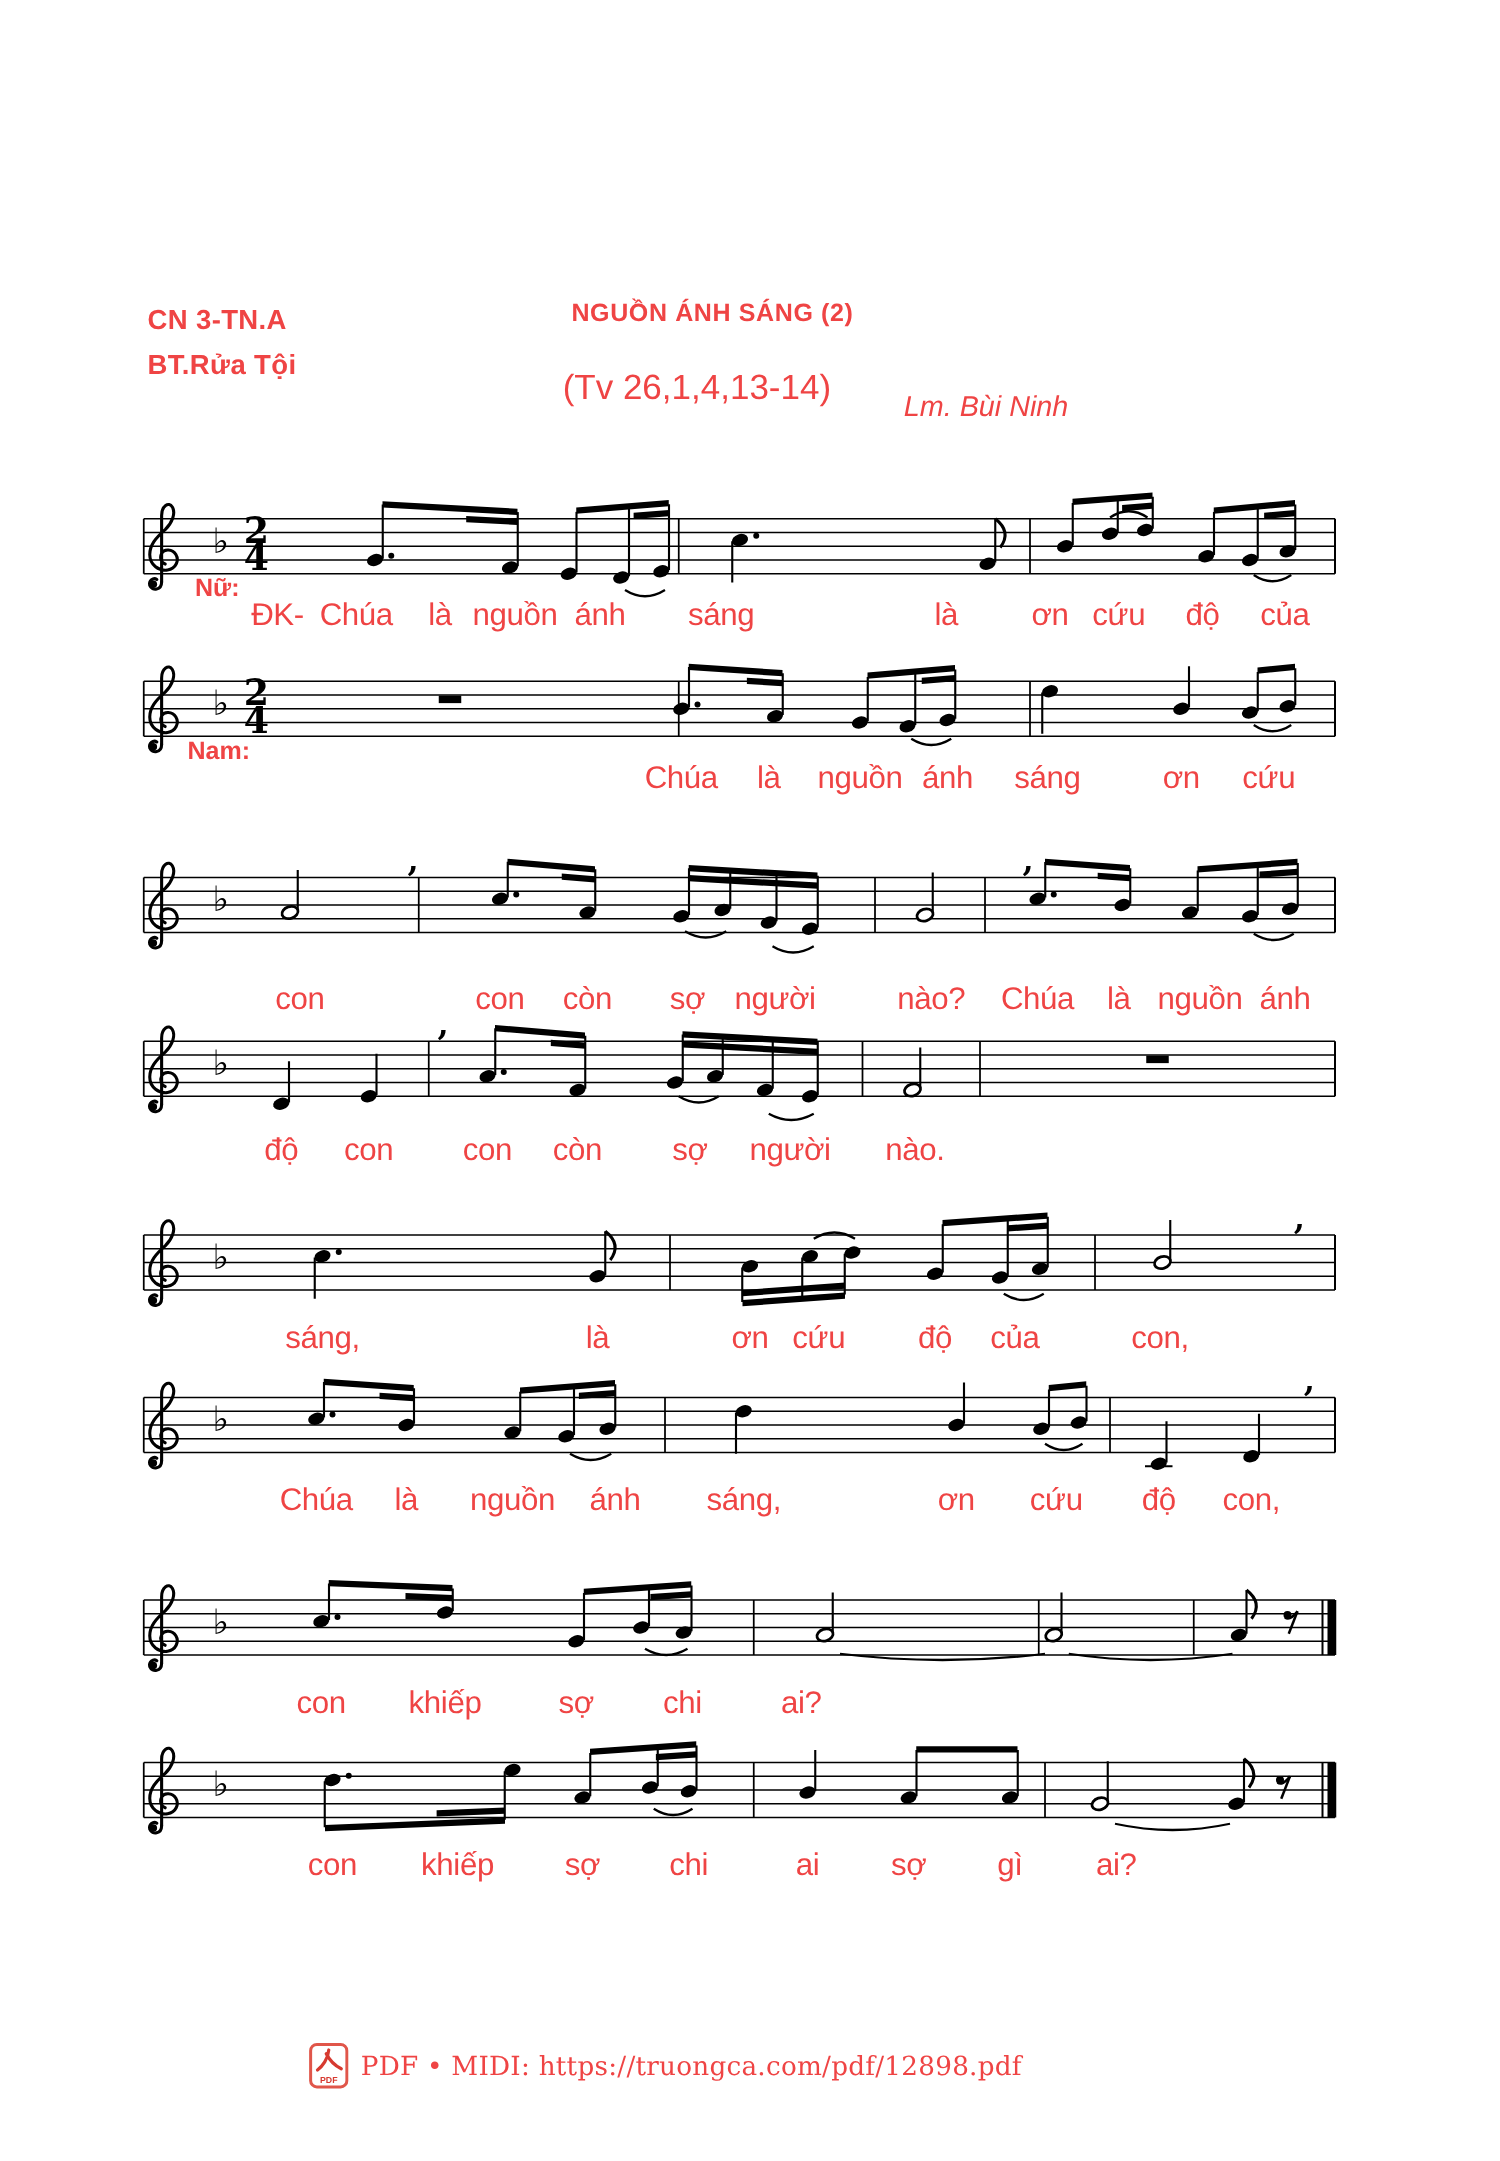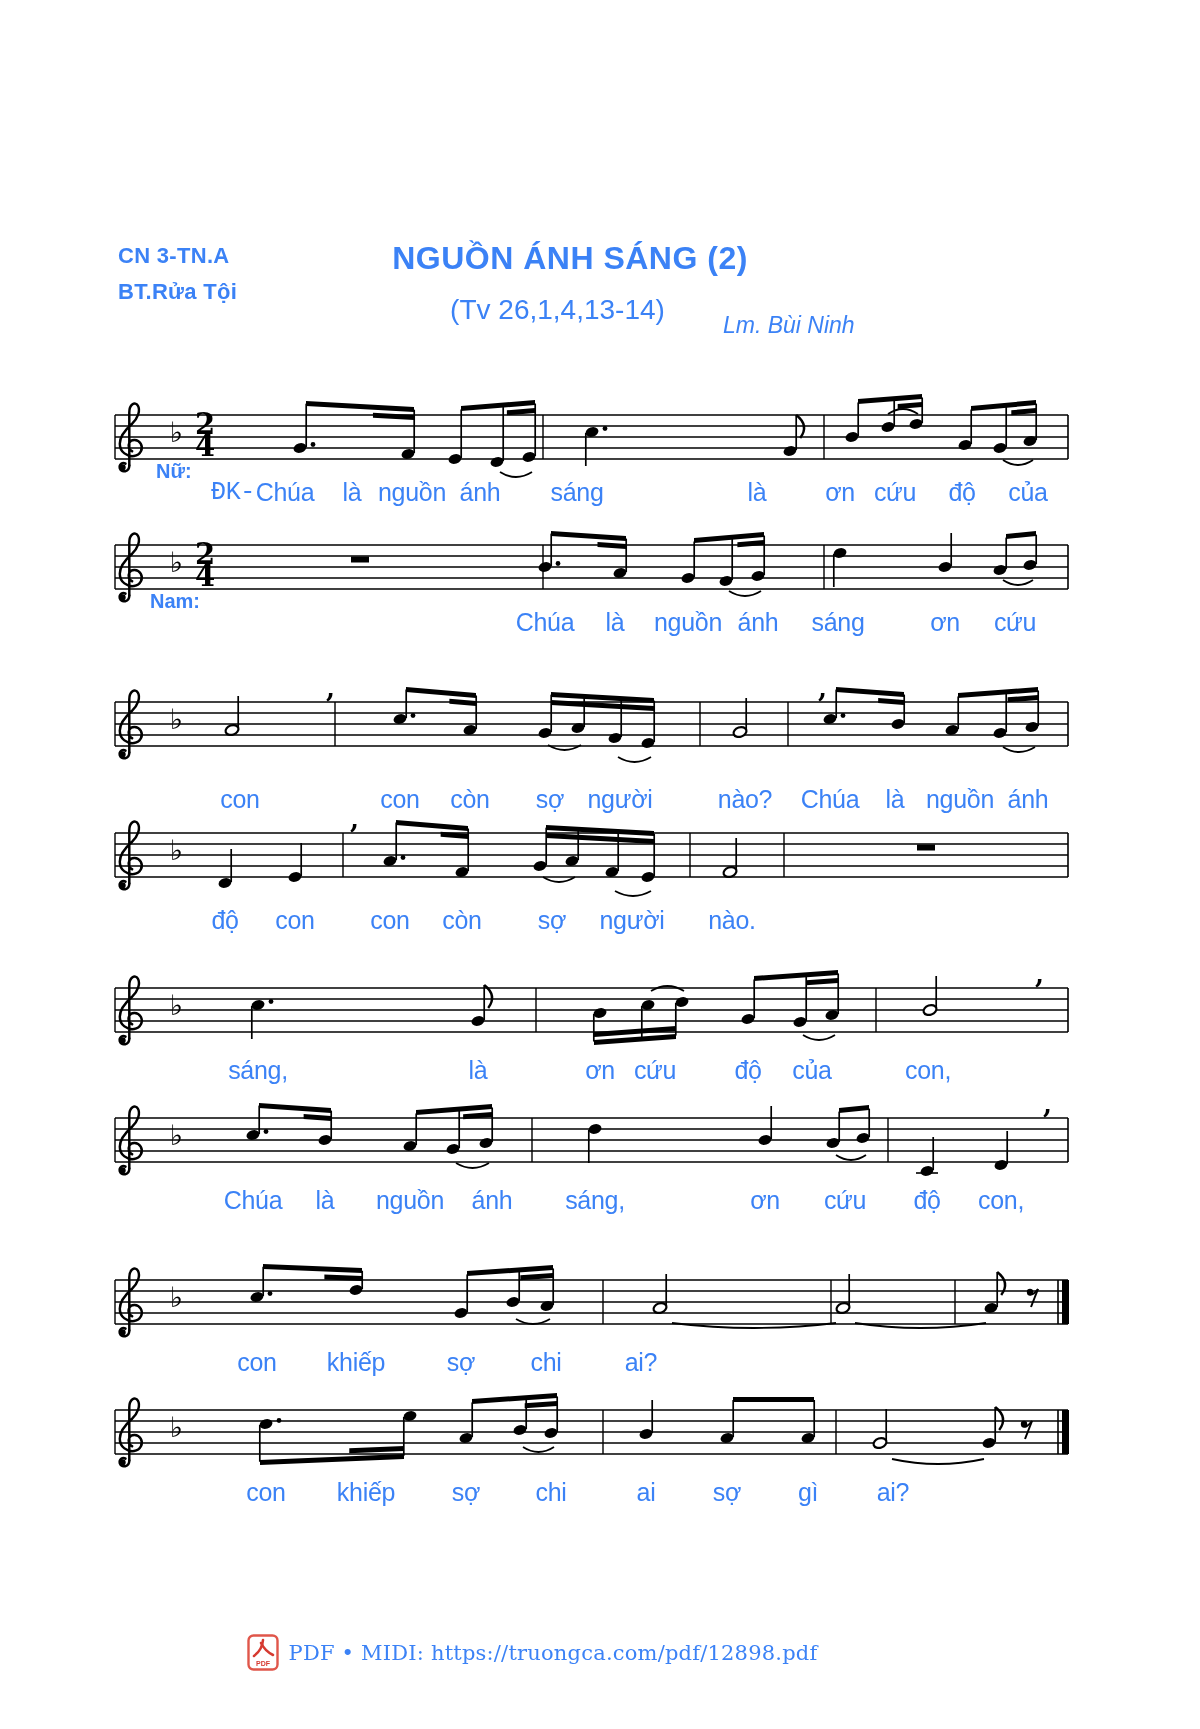--- a/index.html
+++ b/index.html
@@ -1,19 +1,19 @@
 <!DOCTYPE html>
 <html><head>
 <meta charset="utf-8">
 <style>
   html,body{margin:0;padding:0;background:#fff;}
   .page{position:relative;width:1200px;height:1729px;background:#ffffff;overflow:hidden;
-        font-family:"Liberation Sans",sans-serif;color:#3b82f6;border-radius:12px;}
+        font-family:"Liberation Sans",sans-serif;color:#ef4444;border-radius:12px;}
   .meta{position:absolute;left:118px;font-weight:bold;font-size:22px;letter-spacing:.3px;white-space:nowrap;}
-  .title{position:absolute;left:0;top:240px;width:1140px;text-align:center;font-weight:bold;font-size:32px;letter-spacing:.5px;}
+  .title{position:absolute;left:0;top:240px;width:1140px;text-align:center;font-weight:bold;font-size:20px;letter-spacing:.5px;}
   .subtitle{position:absolute;left:0;top:294px;width:1115px;text-align:center;font-size:28px;}
   .author{position:absolute;left:723px;top:312px;font-style:italic;font-size:23px;white-space:nowrap;}
   .lyr{position:absolute;transform:translateX(-50%);font-size:25px;white-space:nowrap;letter-spacing:-.3px;}
   .vlabel{position:absolute;font-weight:bold;font-size:20px;white-space:nowrap;}
   svg.staff{position:absolute;}
   .footer{position:absolute;left:0;top:1634px;width:1064px;display:flex;justify-content:center;
           align-items:center;gap:10px;font-family:"DejaVu Serif",serif;font-size:21px;}
   .footer span{letter-spacing:.2px;}
 </style>
 </head>
@@ -432,21 +432,21 @@
     <svg width="32" height="38" viewBox="0 0 32 38">
       <rect x="1.5" y="1.5" width="29" height="34" rx="5" fill="#ffffff" stroke="#e0564a" stroke-width="2.4"></rect>
       <path d="M16 6 C15.5 13 11 19 7 22" fill="none" stroke="#d63a30" stroke-width="2.6" stroke-linecap="round"></path>
       <path d="M14 9 C17 15 22 19 26 21" fill="none" stroke="#d63a30" stroke-width="2.6" stroke-linecap="round"></path>
       <text x="16" y="32" text-anchor="middle" font-size="7" font-weight="bold" fill="#d63a30" font-family="Liberation Sans, sans-serif">PDF</text>
     </svg>
     <span>PDF • MIDI: https://truongca.com/pdf/12898.pdf</span>
   </div>
 <span class="vlabel" style="left: 156px; top: 460px;">Nữ:</span>
     <span class="vlabel" style="left: 150px; top: 590px;">Nam:</span>
-    <span class="lyr" style="left: 233px; top: 478px; font-family: Liberation Mono, monospace;">ĐK-</span>
+    <span class="lyr" style="left: 222px; top: 478px;">ĐK-</span>
     <span class="lyr" style="left: 285px; top: 478px;">Chúa</span>
     <span class="lyr" style="left: 352px; top: 478px;">là</span>
     <span class="lyr" style="left: 412px; top: 478px;">nguồn</span>
     <span class="lyr" style="left: 480px; top: 478px;">ánh</span>
     <span class="lyr" style="left: 577px; top: 478px;">sáng</span>
     <span class="lyr" style="left: 757px; top: 478px;">là</span>
     <span class="lyr" style="left: 840px; top: 478px;">ơn</span>
     <span class="lyr" style="left: 895px; top: 478px;">cứu</span>
     <span class="lyr" style="left: 962px; top: 478px;">độ</span>
     <span class="lyr" style="left: 1028px; top: 478px;">của</span>

